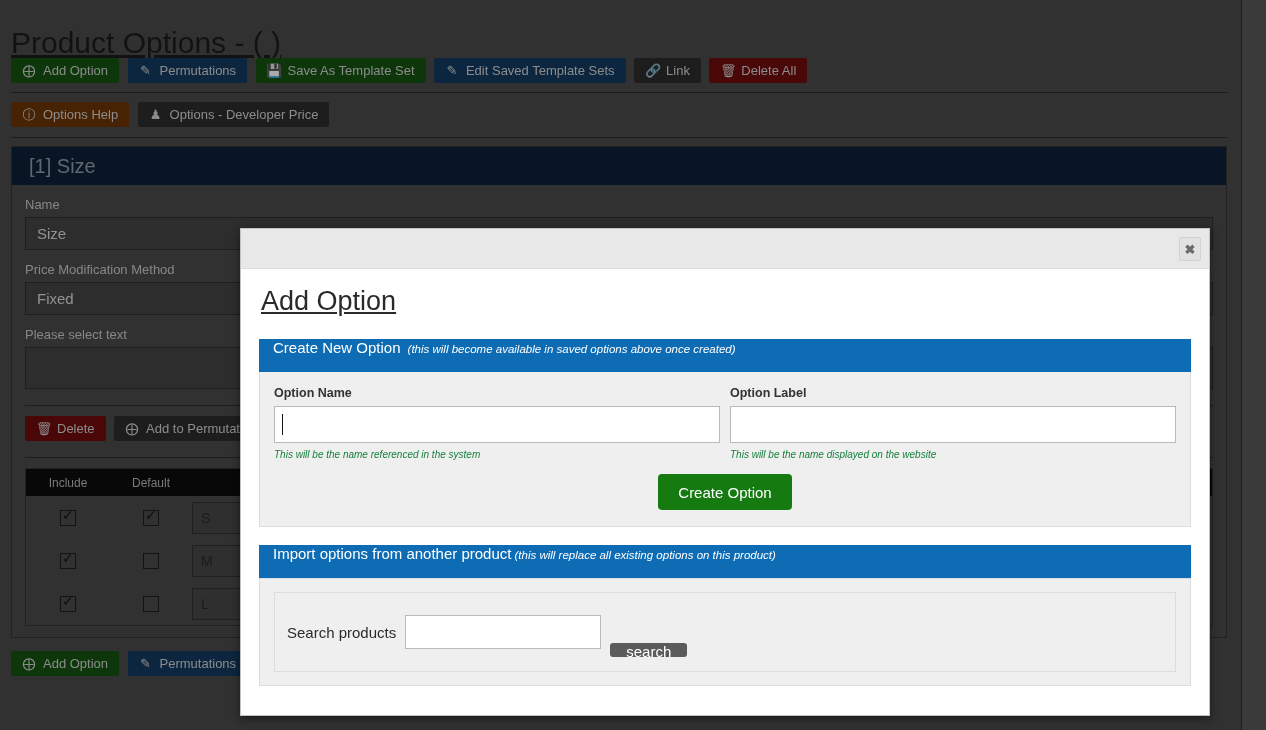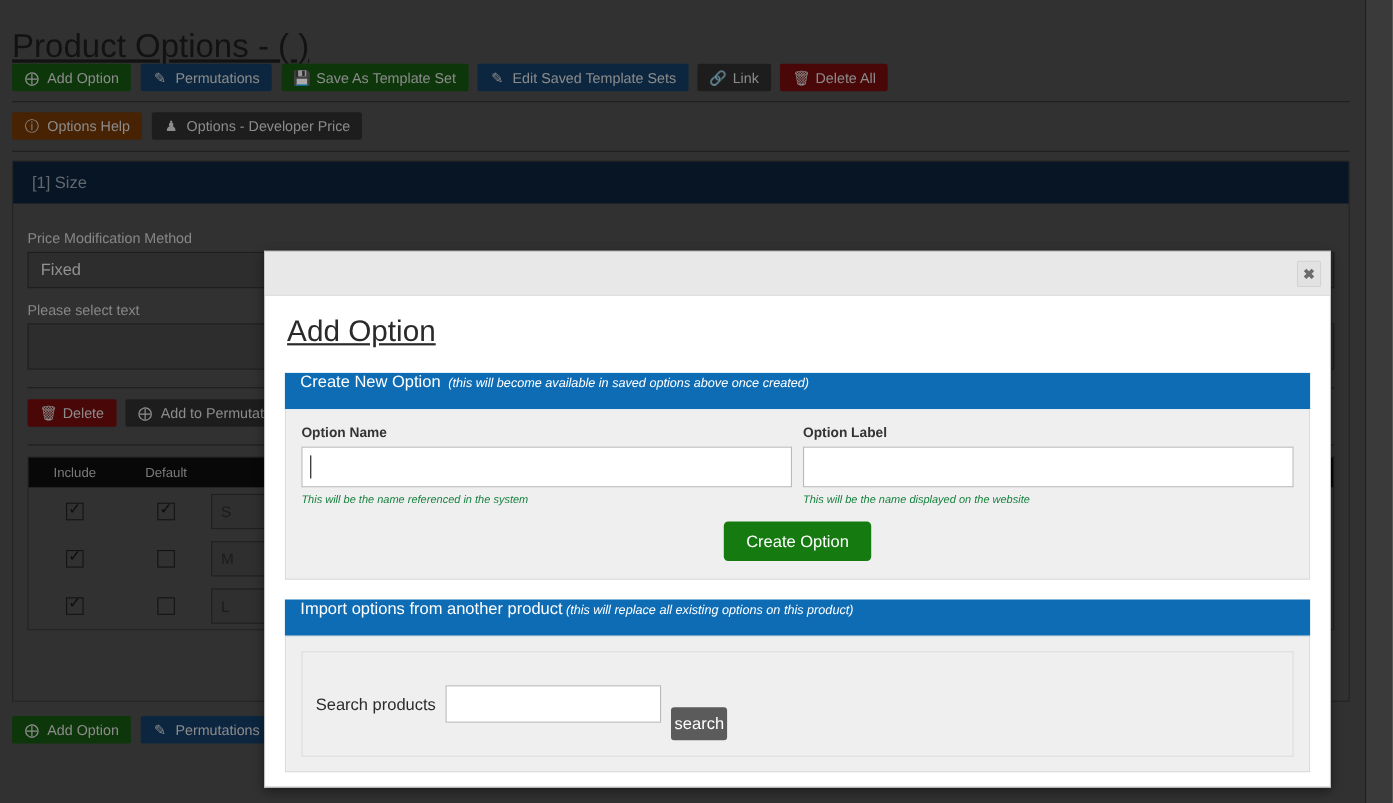--- a/index.html
+++ b/index.html
@@ -61,21 +61,21 @@
   .hrule.h1 { top: 92px; }
   .hrule.h2 { top: 137px; }
 
   .panel {
     position: absolute; left: 11px; top: 146px;
     width: 1216px; height: 492px;
     border: 1px solid #343434;
   }
   .panel-head {
     height: 38px; background: #0d2036;
-    color: #8f9aa6; font-size: 15px;
+    color: #8f9aa6; font-size: 20px;
     display: flex; align-items: center; padding-left: 17px;
   }
   .panel-body { padding: 12px 13px 0 13px; position: relative; height: 452px; }
 
   .fld-label { font-size: 13px; color: #c8c8c8; margin-bottom: 5px; }
   .fld-box {
     background: #444; border: 1px solid #2e2e2e;
     height: 33px; color: #d8d8d8; font-size: 15px;
     display: flex; align-items: center; padding-left: 11px;
   }
@@ -189,21 +189,21 @@
     display: flex; align-items: center; gap: 9px;
   }
   .search-lbl { font-size: 15px; color: #2b2b2b; }
   .search-input {
     width: 196px; height: 34px; background: #fff;
     border: 1px solid #b9b9b9; font-size: 14px; padding: 0 6px;
     font-family: "Liberation Sans", sans-serif;
   }
   .search-btn {
     background: #5b5b5b; color: #fff; border: none;
-    border-radius: 3px; height: 30px; padding: 0 3px;
+    border-radius: 3px; height: 14px; padding: 0 16px;
     font-size: 15px; cursor: pointer;
     font-family: "Liberation Sans", sans-serif;
     margin-top: 36px;
   }
 </style>
 </head>
 <body>
 
 <div id="page">
   <div id="page-inner">
@@ -250,20 +250,24 @@
       </div>
     </div>
 
     <div class="hrule h2"></div>
 
     <div class="panel">
       <div class="panel-head">[1] Size</div>
       <div class="panel-body">
 
         <div class="two-col">
+          <div>
+            <div class="fld-label">Name</div>
+            <div class="fld-box">Size</div>
+          </div>
         </div>
 
         <div style="height:12px"></div>
 
         <div class="two-col">
           <div>
             <div class="fld-label">Price Modification Method</div>
             <div class="fld-box">Fixed</div>
           </div>
           <div>

